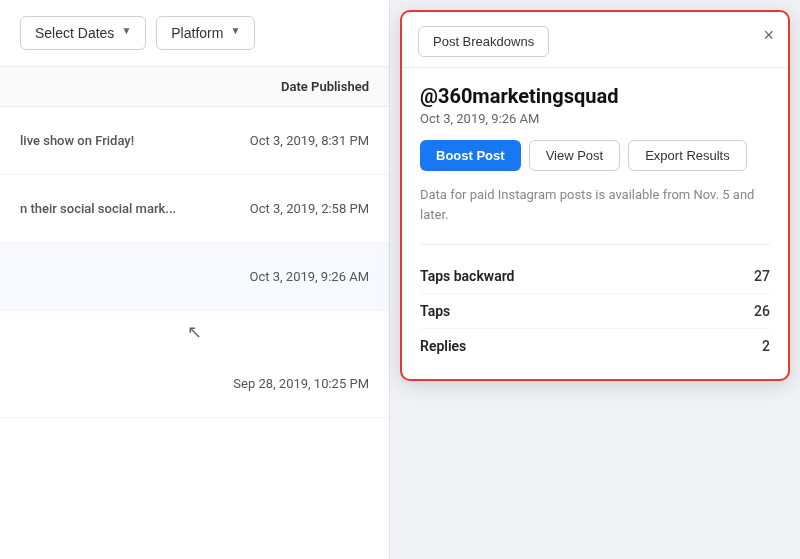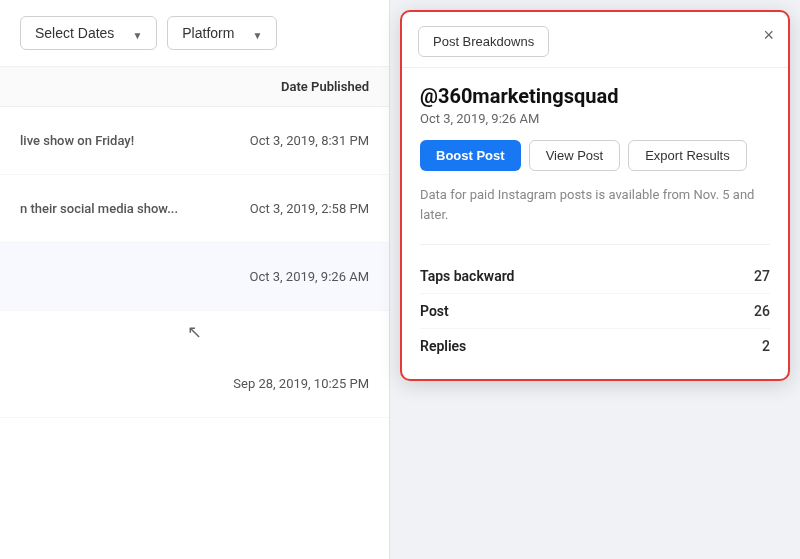--- a/index.html
+++ b/index.html
@@ -26,22 +26,22 @@
     .toolbar {
       display: flex;
       align-items: center;
       padding: 16px 20px;
       gap: 10px;
       border-bottom: 1px solid #f0f0f0;
     }
 
     .btn-outline {
       display: flex;
-      align-items: flex-end;
-      gap: 18px;
+      align-items: flex-start;
+      gap: 7px;
       padding: 8px 14px;
       border: 1px solid #d0d0d0;
       border-radius: 6px;
       background: #fff;
       font-size: 14px;
       color: #333;
       cursor: pointer;
     }
 
     .btn-outline .chevron {
@@ -270,21 +270,21 @@
   </div>
 
   <div class="table-rows">
 
     <div class="table-row">
       <span class="row-content row-text-truncated">live show on Friday!</span>
       <span class="row-date">Oct 3, 2019, 8:31 PM</span>
     </div>
 
     <div class="table-row">
-      <span class="row-content row-text-truncated">n their social media show...</span>
+      <span class="row-content row-text-truncated">n their social social mark...</span>
       <span class="row-date">Oct 3, 2019, 2:58 PM</span>
     </div>
 
     <div class="table-row selected">
       <span class="row-date-only">Oct 3, 2019, 9:26 AM</span>
     </div>
 
     <div class="cursor-area">
       <span class="cursor-icon">↖</span>
     </div>
@@ -323,21 +323,21 @@
 
     <div class="info-text">Data for paid Instagram posts is available from Nov. 5 and later.</div>
 
     <hr class="metrics-divider">
 
     <div class="metric-row">
       <span class="metric-label">Taps backward</span>
       <span class="metric-value">27</span>
     </div>
     <div class="metric-row">
-      <span class="metric-label">Post</span>
+      <span class="metric-label">Taps</span>
       <span class="metric-value">26</span>
     </div>
     <div class="metric-row">
       <span class="metric-label">Replies</span>
       <span class="metric-value">2</span>
     </div>
   </div>
 </div>
 
 </body></html>

